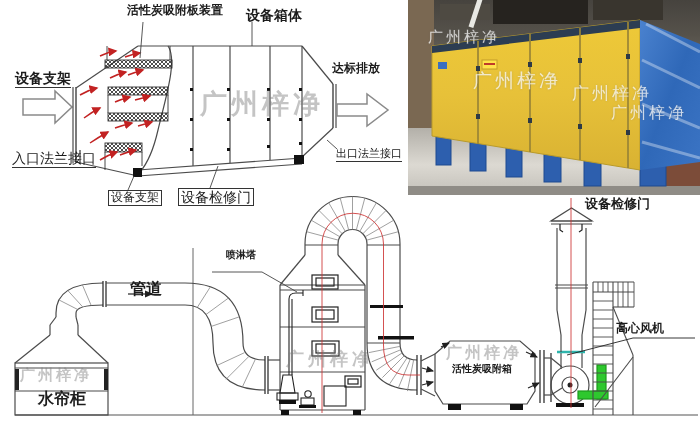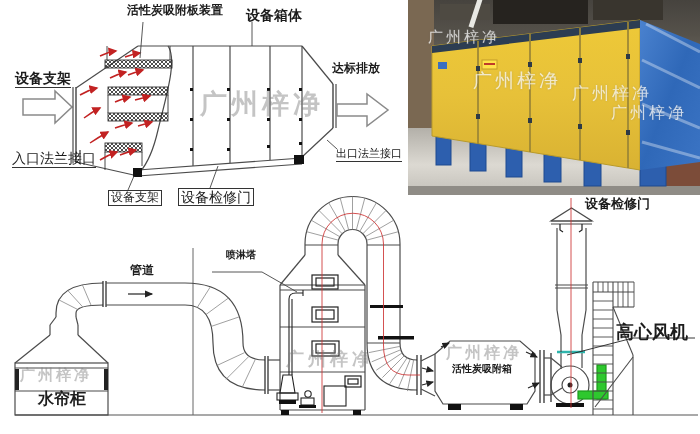--- a/index.html
+++ b/index.html
@@ -430,23 +430,23 @@
     </g>
 
     <path d="M212,77 H262 L297,97" stroke="#444" stroke-width="0.9"></path>
 
     <g stroke="#cc3333" stroke-width="1" opacity="0.85">
       <path d="M322,218 L322,49 A30.5,30.5 0 0 1 383.5,49 L383.5,150 Q383.5,180 408,180 L420,180"></path>
       <line x1="571" y1="3" x2="571" y2="213"></line>
     </g>
   </svg>
 
-  <div class="lbl sb" style="left:130px;top:264px;font-size:12px">管道</div>
+  <div class="lbl sb" style="left:130px;top:280px;font-size:16px">管道</div>
   <div class="lbl sb" style="left:226px;top:249px;font-size:10px">喷淋塔</div>
   <div class="lbl b" style="left:38px;top:390px;font-size:16px">水帘柜</div>
   <div class="lbl b" style="left:585px;top:197px;font-size:13px">设备检修门</div>
-  <div class="lbl b" style="left:616px;top:322px;font-size:18px">高心风机</div>
+  <div class="lbl b" style="left:616px;top:322px;font-size:12px">高心风机</div>
   <div class="lbl b" style="left:452px;top:363px;font-size:10px">活性炭吸附箱</div>
   <div class="wm" style="left:20px;top:366px;font-size:15px;letter-spacing:3px">广州梓净</div>
   <div class="wm" style="left:286px;top:347px;font-size:18px">广州梓净</div>
   <div class="wm" style="left:446px;top:343px;font-size:16px;letter-spacing:3px">广州梓净</div>
 
 </div>
 
 </body></html>

